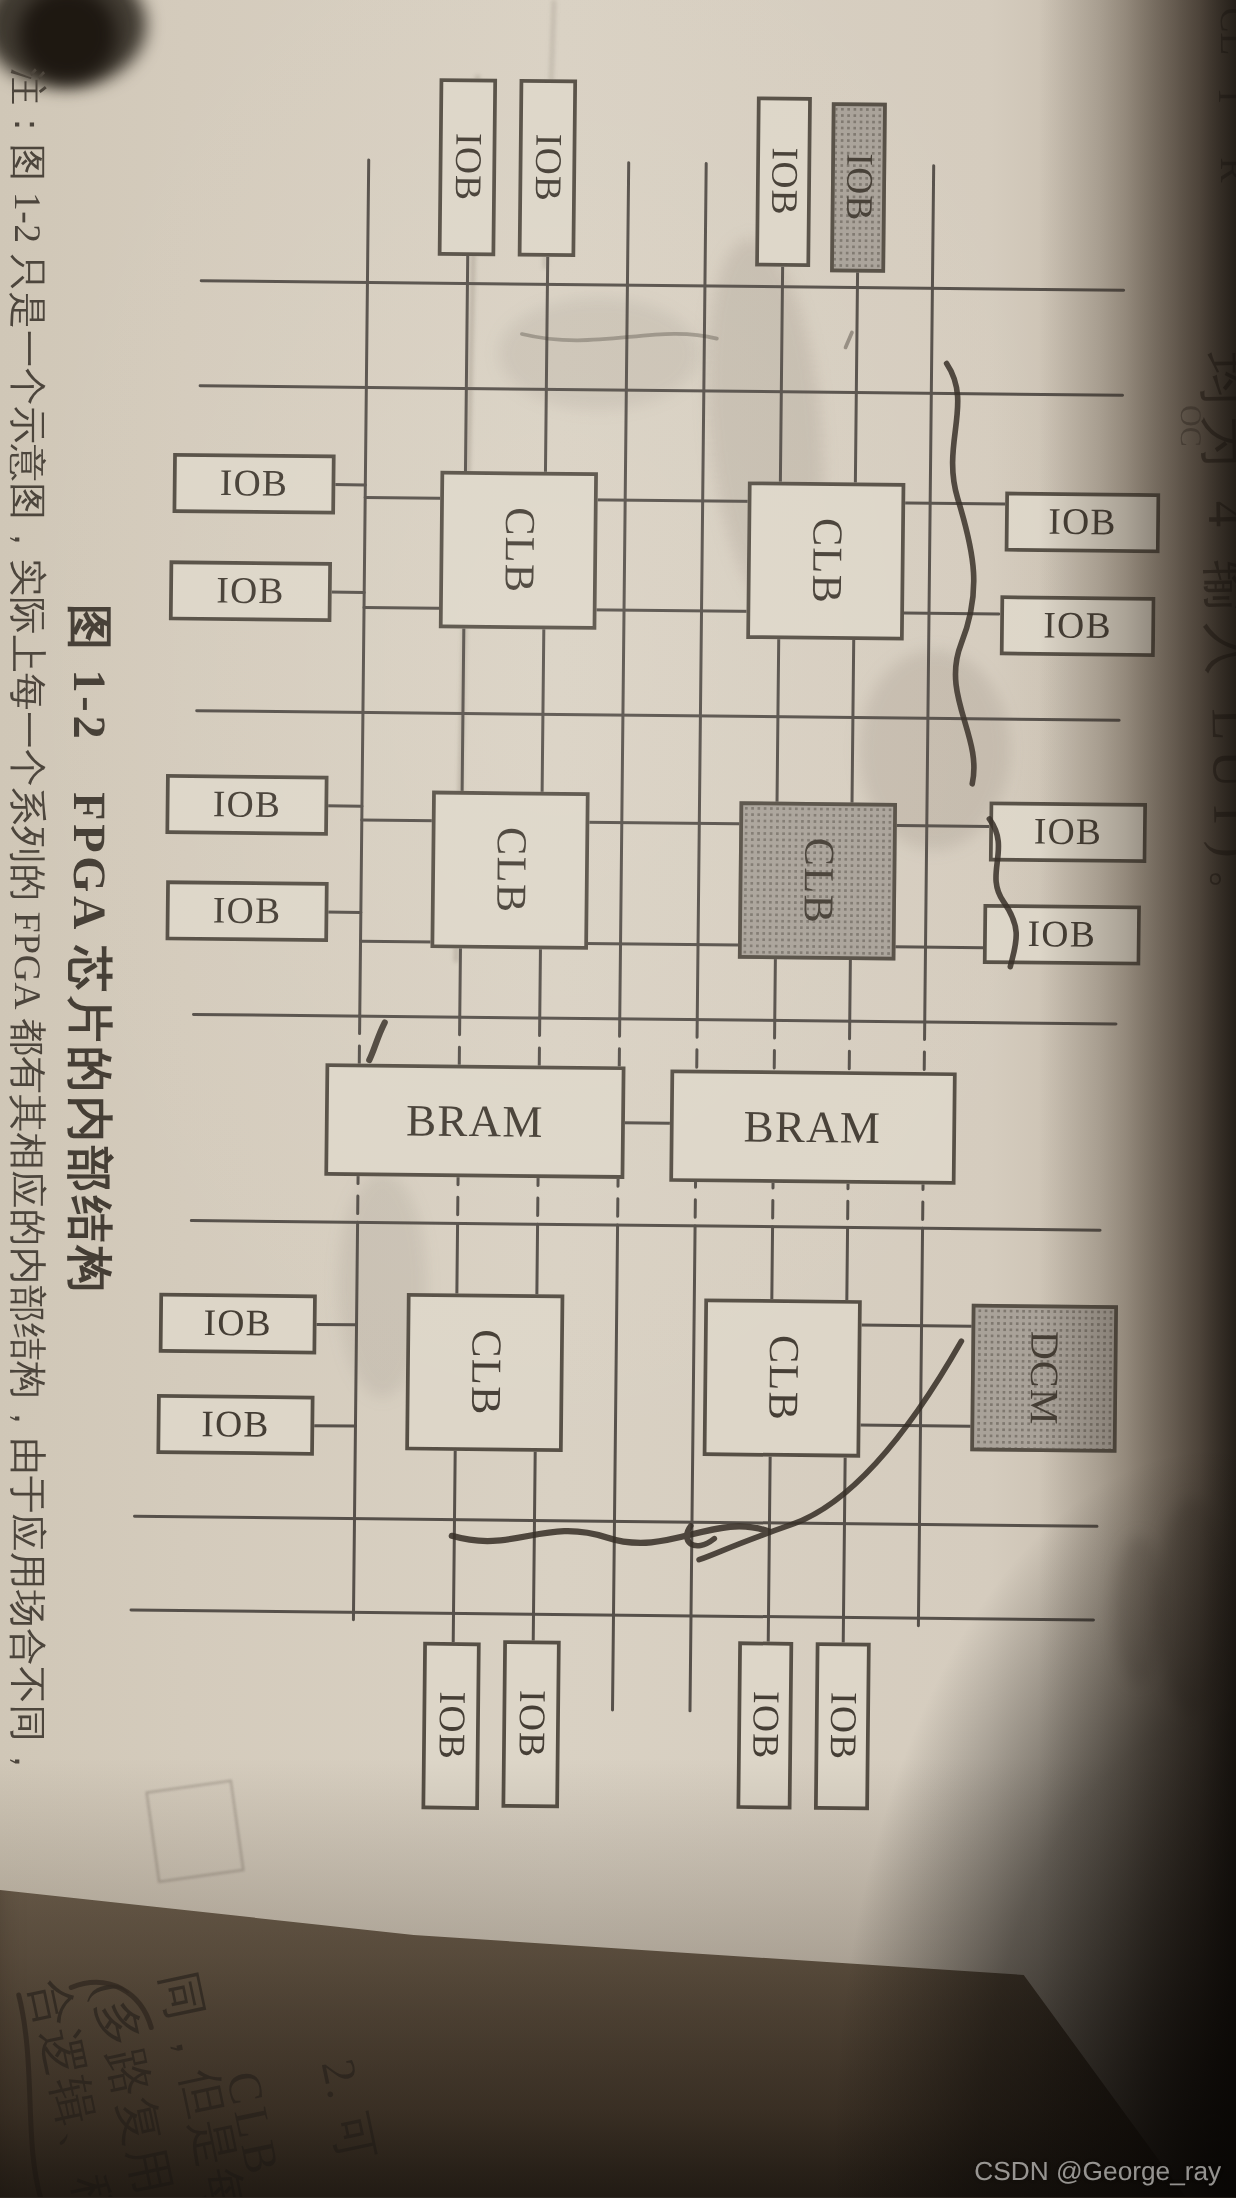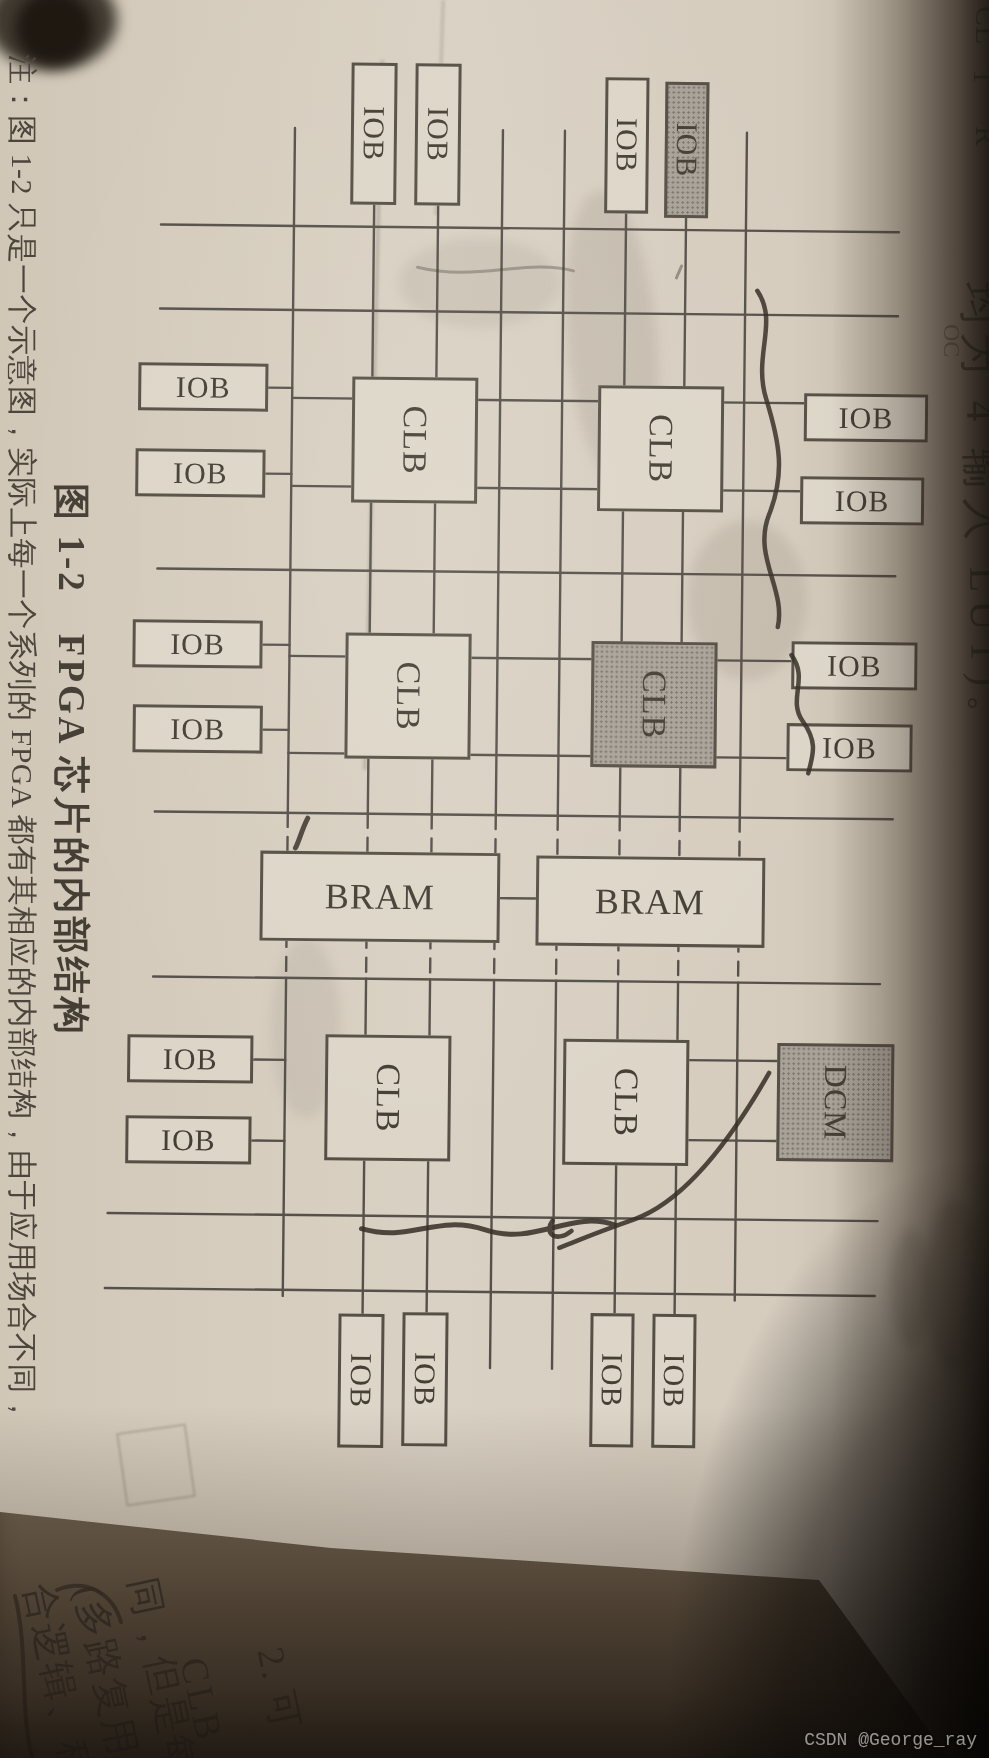--- a/index.html
+++ b/index.html
@@ -54,21 +54,21 @@
   #caption{position:absolute;left:430px;top:893px;width:660px;text-align:center;
      font-size:37px;font-weight:600;letter-spacing:3px;color:#45three;color:#453e35;white-space:nowrap;}
   #note{position:absolute;left:54px;top:947px;font-size:30px;letter-spacing:.5px;
      color:#4c453c;white-space:nowrap;}
   #vig{position:absolute;left:0;top:0;width:1758px;height:989px;pointer-events:none;background:
      radial-gradient(46% 44% at 99% 1%,rgba(8,6,4,.95) 0%,rgba(8,6,4,.5) 45%,rgba(8,6,4,0) 72%),
      linear-gradient(to top,rgba(0,0,0,0) 84%,rgba(42,32,22,.28) 91%,rgba(28,20,14,.6) 97%,rgba(16,12,8,.82) 100%),
      linear-gradient(to right,rgba(0,0,0,0) 80%,rgba(45,34,23,.25) 89%,rgba(30,22,15,.5) 96%,rgba(16,12,8,.7) 100%),
      radial-gradient(55% 65% at 30% 55%,rgba(255,252,244,.09),rgba(255,252,244,0) 70%);}
   #watermark{position:absolute;right:12px;bottom:8px;
-     font-family:Liberation Mono, monospace;font-size:18px;
+     font-family:Liberation Sans, sans-serif;font-size:21px;
      color:rgba(250,248,244,.58);text-shadow:0 0 3px rgba(0,0,0,.35);}
   line,path{stroke-linecap:round;}
 </style>
 </head>
 <body>
 
 <div id="photo">
   <div id="page">
 
     <div id="blob1" class="blob"></div>

